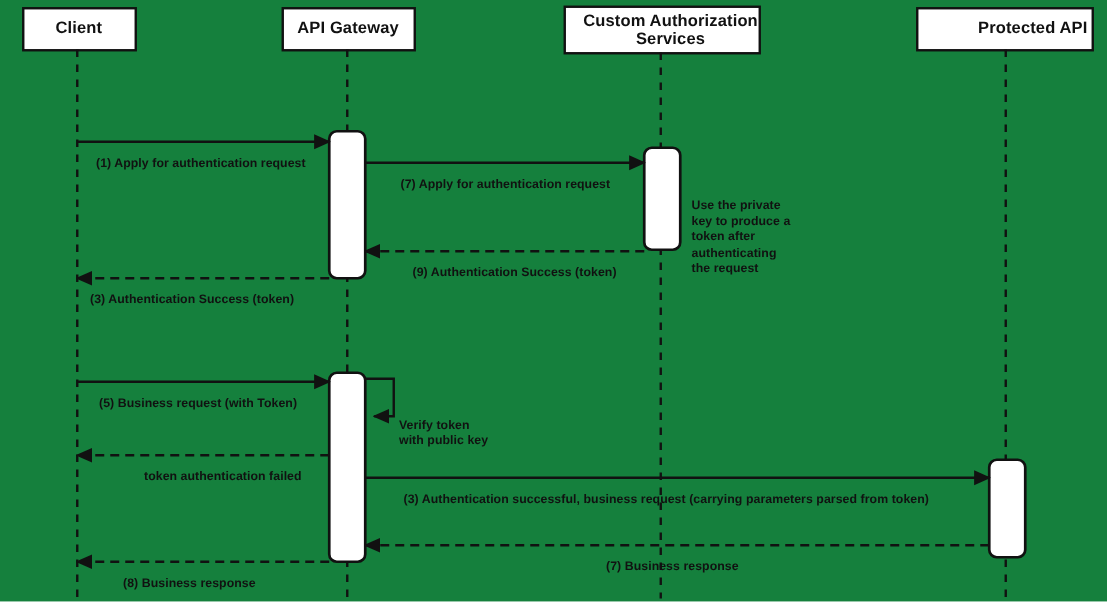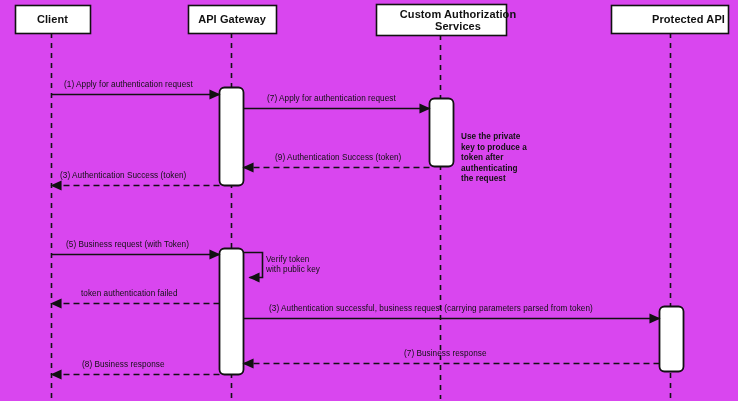--- a/index.html
+++ b/index.html
@@ -2,46 +2,47 @@
 <html><head>
 <meta charset="utf-8">
 <title>Sequence Diagram</title>
 <style>
   html,body{margin:0;padding:0;background:#ffffff;}
   body{font-family:"Liberation Sans","DejaVu Sans",sans-serif;}
   #diagram-root{
     position:relative;
     width:738px;
     height:401px;
-    background:#d946ef;
+    background:#15803d;
     overflow:hidden;
   }
   #diagram-svg{position:absolute;left:0;top:0;width:738px;height:401px;display:block;}
 
   .participant-label{
     position:absolute;
     text-align:center;
     font-size:11px;
     font-weight:bold;
     color:#111111;
     line-height:12px;
     letter-spacing:0.1px;
     white-space:pre-line;
     display:flex;
     align-items:center;
     justify-content:center;
   }
   .msg-label{
     position:absolute;
     font-size:8.2px;
-    font-weight:normal;
+    font-weight:bold;
     color:#111111;
     line-height:10px;
     white-space:nowrap;
     letter-spacing:0.05px;
+    margin-top:24px;
   }
   .note-label{
     position:absolute;
     font-size:8.2px;
     font-weight:bold;
     color:#111111;
     line-height:10.5px;
     letter-spacing:0.05px;
     white-space:pre-line;
     margin-top:28px;
@@ -90,33 +91,33 @@
         <line x1="219.5" y1="303.5" x2="51.5" y2="303.5" stroke="#111111" stroke-width="1.6" marker-end="url(#arrow-solid)" stroke-dasharray="6 4"></line>
         <line x1="243.5" y1="318.5" x2="659.5" y2="318.5" stroke="#111111" stroke-width="1.6" marker-end="url(#arrow-solid)"></line>
         <line x1="659.5" y1="363.5" x2="243.5" y2="363.5" stroke="#111111" stroke-width="1.6" marker-end="url(#arrow-solid)" stroke-dasharray="6 4"></line>
         <line x1="219.5" y1="374.5" x2="51.5" y2="374.5" stroke="#111111" stroke-width="1.6" marker-end="url(#arrow-solid)" stroke-dasharray="6 4"></line>
       </g>
   </svg>
 
   <div id="participant-labels">
       <div class="participant-label" style="left: 15px; top: 5px; width: 75px; height: 28px;">Client</div>
       <div class="participant-label" style="left: 188px; top: 5px; width: 88px; height: 28px; text-align: center;">API Gateway</div>
-      <div class="participant-label" style="left: 393px; top: 4px; width: 130px; height: 31px;">Custom Authorization
+      <div class="participant-label" style="left: 382px; top: 4px; width: 130px; height: 31px;">Custom Authorization
 Services</div>
       <div class="participant-label" style="left: 611px; top: 5px; width: 117px; height: 28px; padding-left: 19px;">Protected API</div>
     </div>
   <div id="message-labels">
       <div class="msg-label" style="left: 64px; top: 80px;">(1) Apply for authentication request</div>
       <div class="msg-label" style="left: 267px; top: 94px;">(7) Apply for authentication request</div>
       <div class="msg-label" style="left: 275px; top: 153px;">(9) Authentication Success (token)</div>
       <div class="msg-label" style="left: 60px; top: 171px;">(3) Authentication Success (token)</div>
       <div class="msg-label" style="left: 66px; top: 240px;">(5) Business request (with Token)</div>
       <div class="msg-label" style="left: 266px; top: 255px; white-space: pre-line;">Verify token
 with public key</div>
-      <div class="msg-label" style="left: 81px; top: 289px;">token authentication failed</div>
+      <div class="msg-label" style="left: 96px; top: 289px;">token authentication failed</div>
       <div class="msg-label" style="left: 269px; top: 304px;">(3) Authentication successful, business request (carrying parameters parsed from token)</div>
       <div class="msg-label" style="left: 404px; top: 349px;">(7) Business response</div>
       <div class="msg-label" style="left: 82px; top: 360px;">(8) Business response</div>
     </div>
   <div id="note-labels">
       <div class="note-label" style="left: 461px; top: 104px;">Use the private
 key to produce a
 token after
 authenticating
 the request</div>

